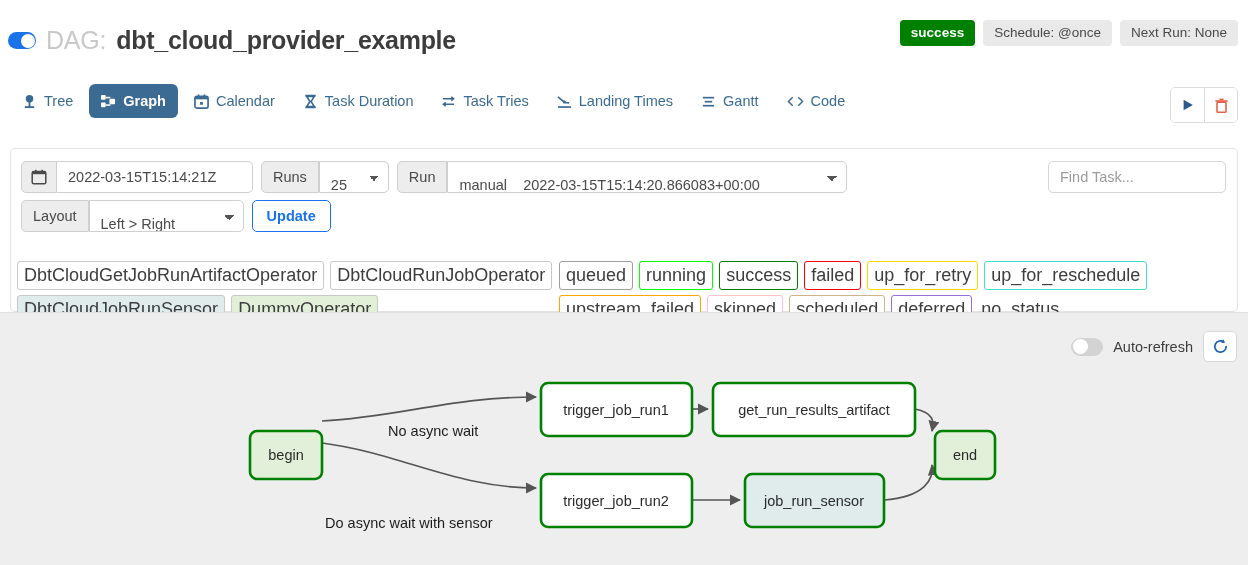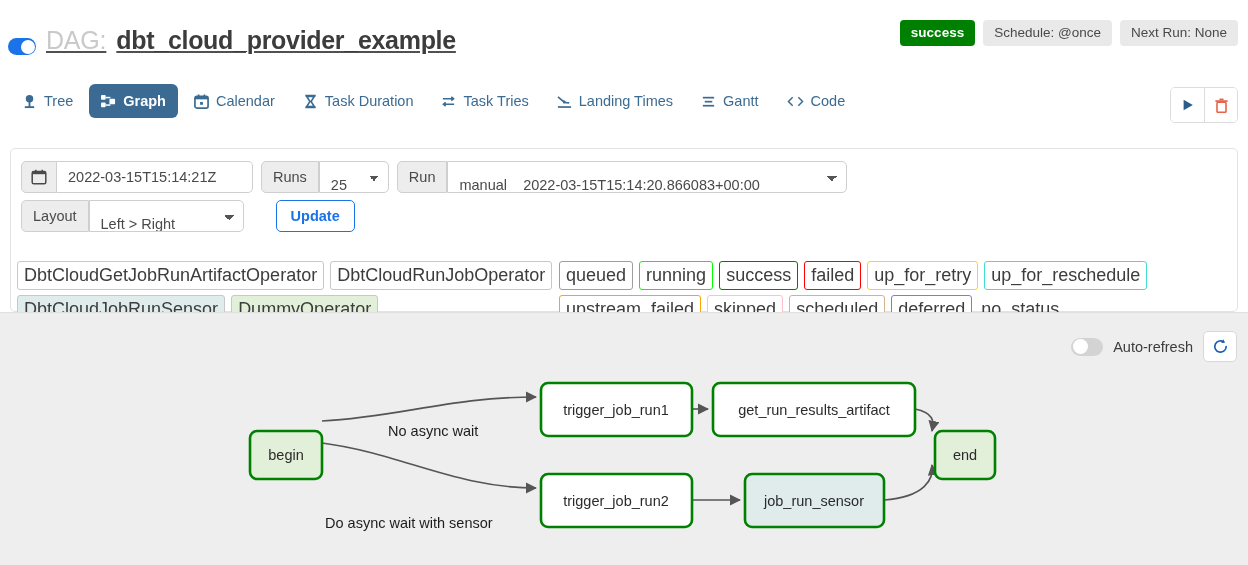--- a/index.html
+++ b/index.html
@@ -12,21 +12,21 @@
     overflow: hidden;
   }
 
   
   .header {
     position: absolute; left: 0; top: 0;
     width: 1248px; height: 72px;
   }
   .dag-title-wrap {
     position: absolute; left: 8px; top: 26px;
-    display: flex; align-items: flex-end; gap: 10px; text-decoration: underline;
+    display: flex; align-items: center; gap: 10px;
   }
   .toggle-pill {
     width: 28px; height: 17px; border-radius: 9px;
     background: #1a73e8; position: relative; flex: none;
   }
   .toggle-pill::after {
     content: ""; position: absolute; right: 1.5px; top: 1.5px;
     width: 14px; height: 14px; border-radius: 50%; background: #fff;
   }
   .dag-label {
@@ -68,21 +68,21 @@
   .tab-actions button + button { border-left: 1px solid #dcdcdc; }
 
   
   .card {
     position: absolute; left: 10px; top: 148px;
     width: 1228px; height: 164px;
     background: #fff; border: 1px solid #e3e3e3; border-radius: 5px;
   }
   .filters { position: absolute; left: 10px; top: 12px; }
   .row1, .row2 { display: flex; align-items: center; }
-  .row2 { margin-top: 7px; gap: 24px; }
+  .row2 { margin-top: 7px; }
   .ctl {
     height: 32px; font-size: 14.5px; font-family: "Liberation Sans", sans-serif;
     border: 1px solid #cfcfcf; background: #ededed; color: #4a4a4a;
     display: flex; align-items: center; padding: 0 11px;
   }
   .ctl.input { background: #fff; }
   .grp { display: flex; }
   .grp > *:first-child { border-radius: 5px 0 0 5px; }
   .grp > *:last-child { border-radius: 0 5px 5px 0; }
   .grp > * + * { border-left: 0; }
@@ -298,20 +298,21 @@
       <div class="grp">
         <span class="ctl">Layout</span>
         <select class="sel" style="width:155px;border-radius:0 5px 5px 0;">
           <option>Left &gt; Right</option>
         </select>
       </div>
       <button class="btn-update">Update</button>
     </div>
   </div>
 
+  <input class="find-task" type="text" placeholder="Find Task..." style="">
 
   <div class="legend-ops">
     <span class="chip">DbtCloudGetJobRunArtifactOperator</span>
     <span class="chip">DbtCloudRunJobOperator</span>
     <span class="chip" style="background:#e0ecec;">DbtCloudJobRunSensor</span>
     <span class="chip" style="background:#e2efd9;">DummyOperator</span>
   </div>
 
   <div class="legend-states">
     <span class="chip" style="border-color:#9e9e9e;">queued</span>

